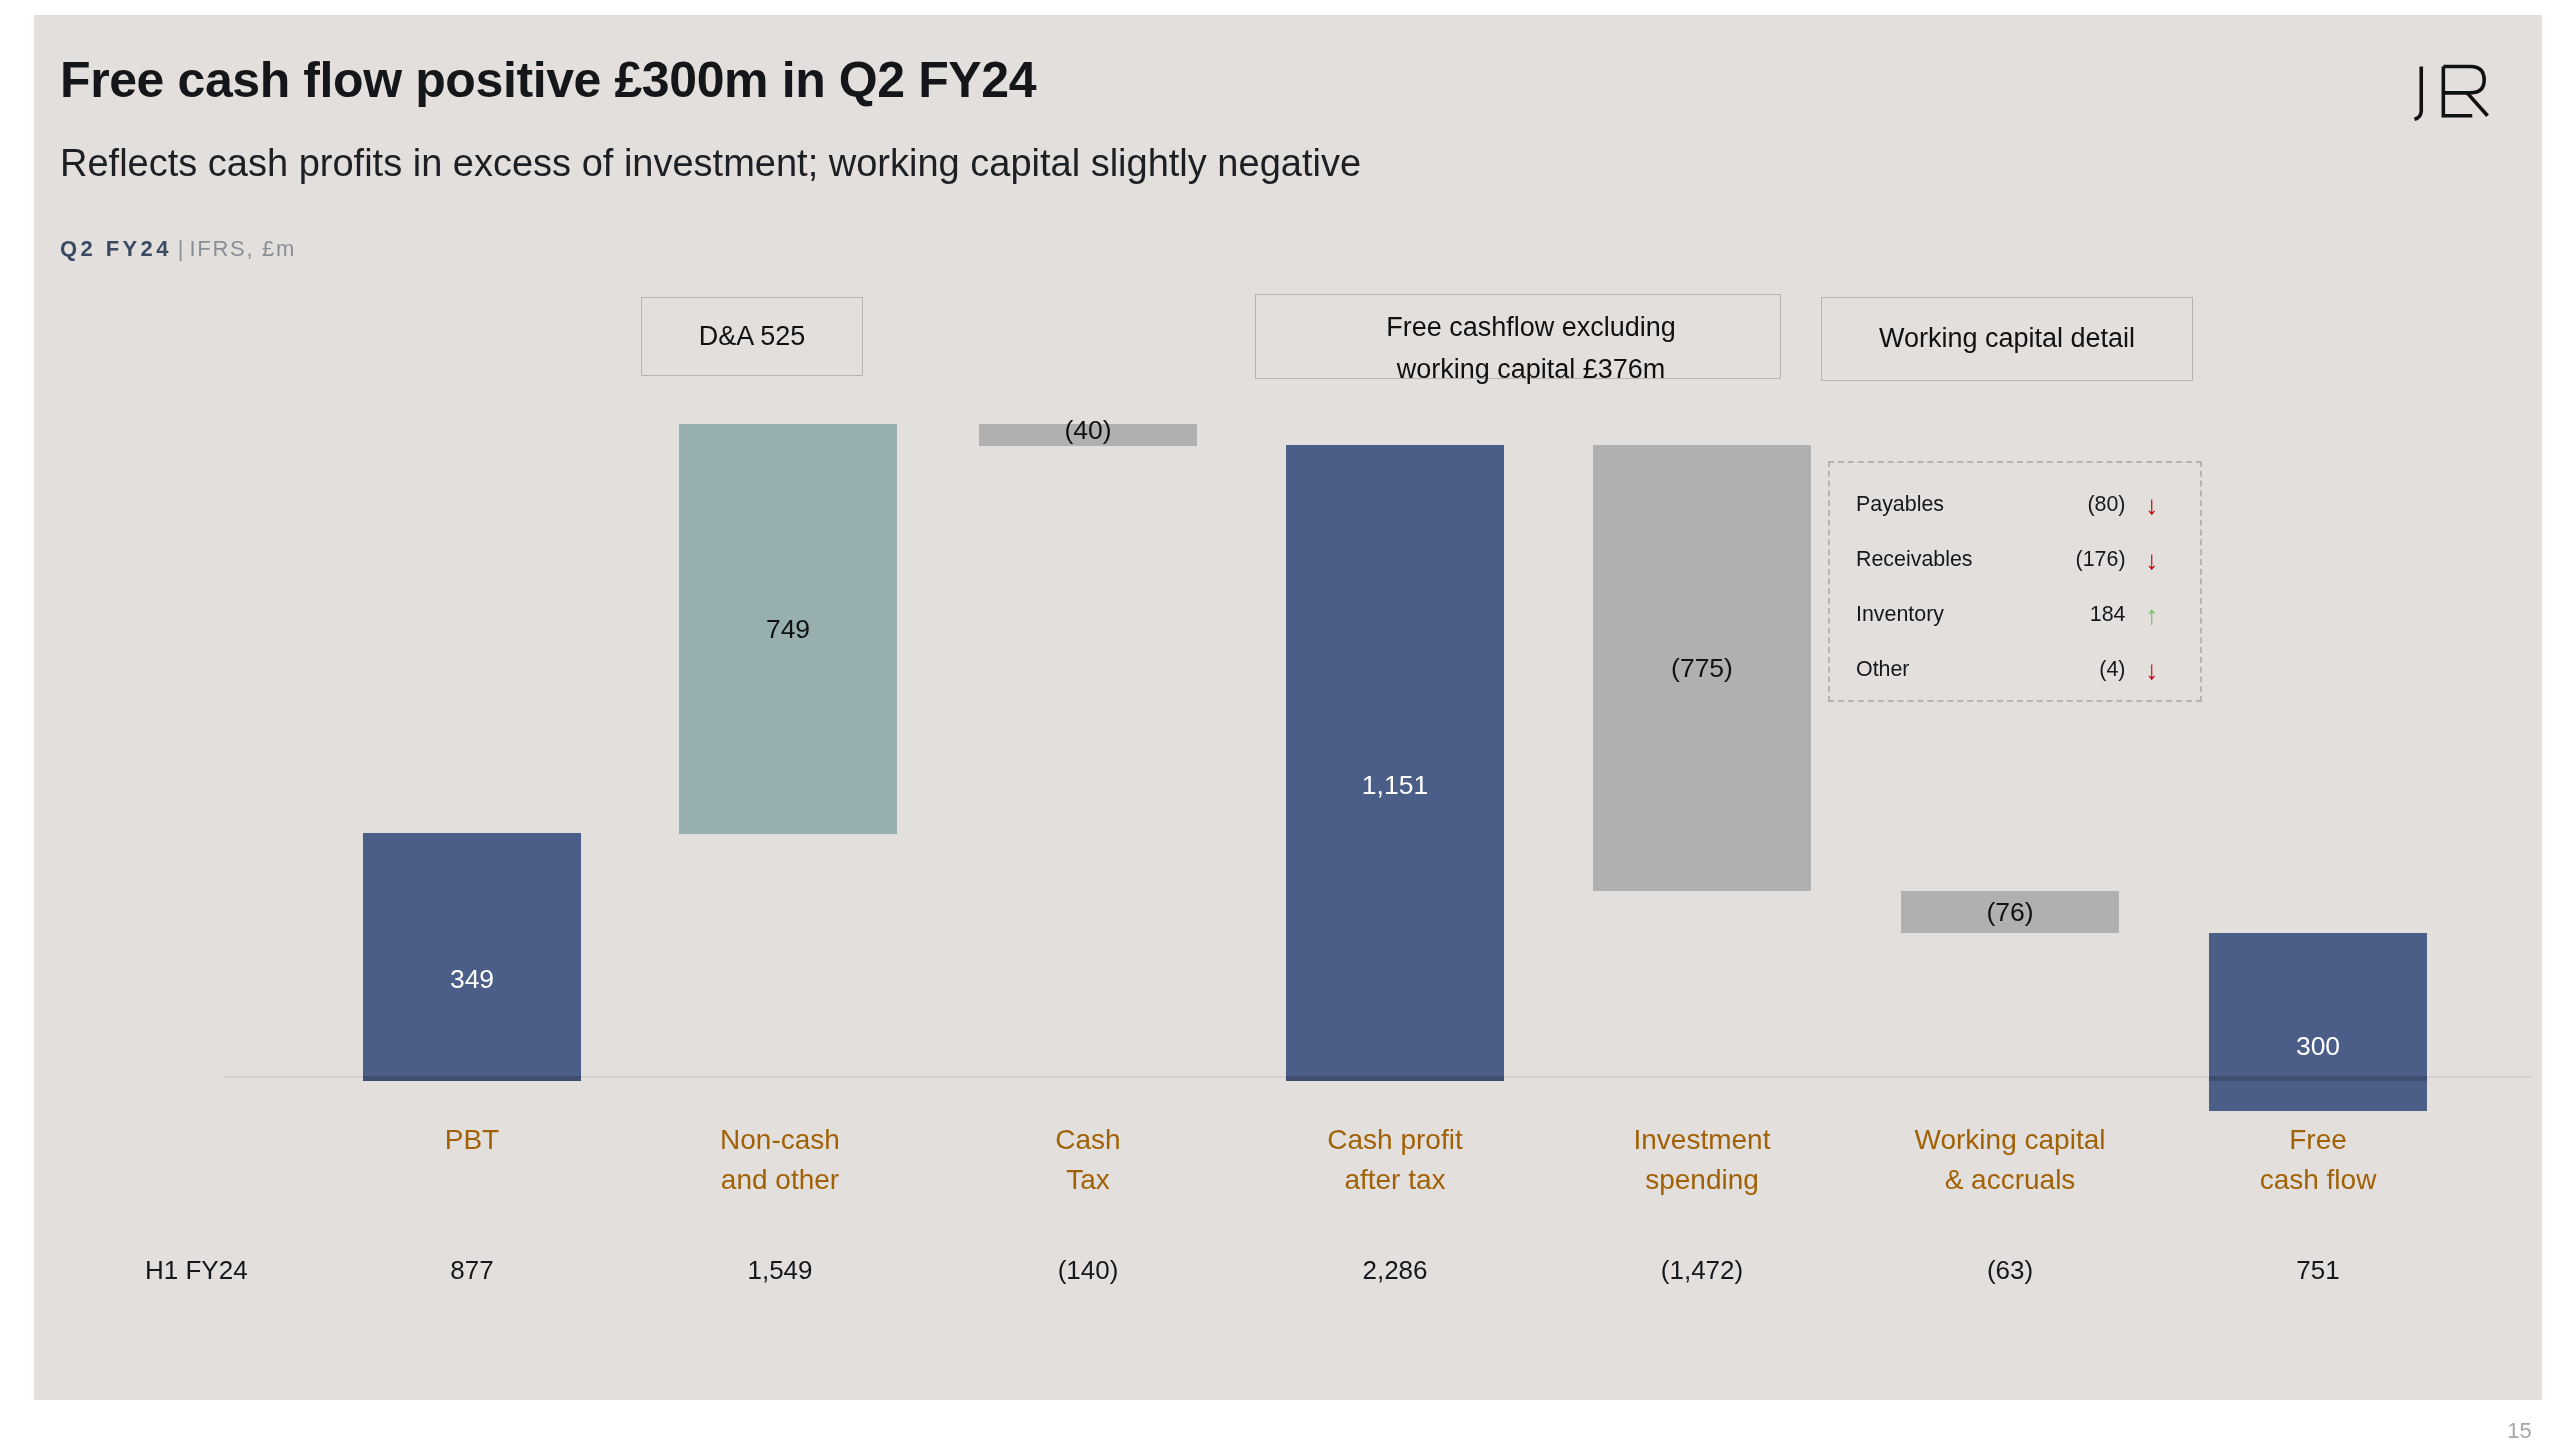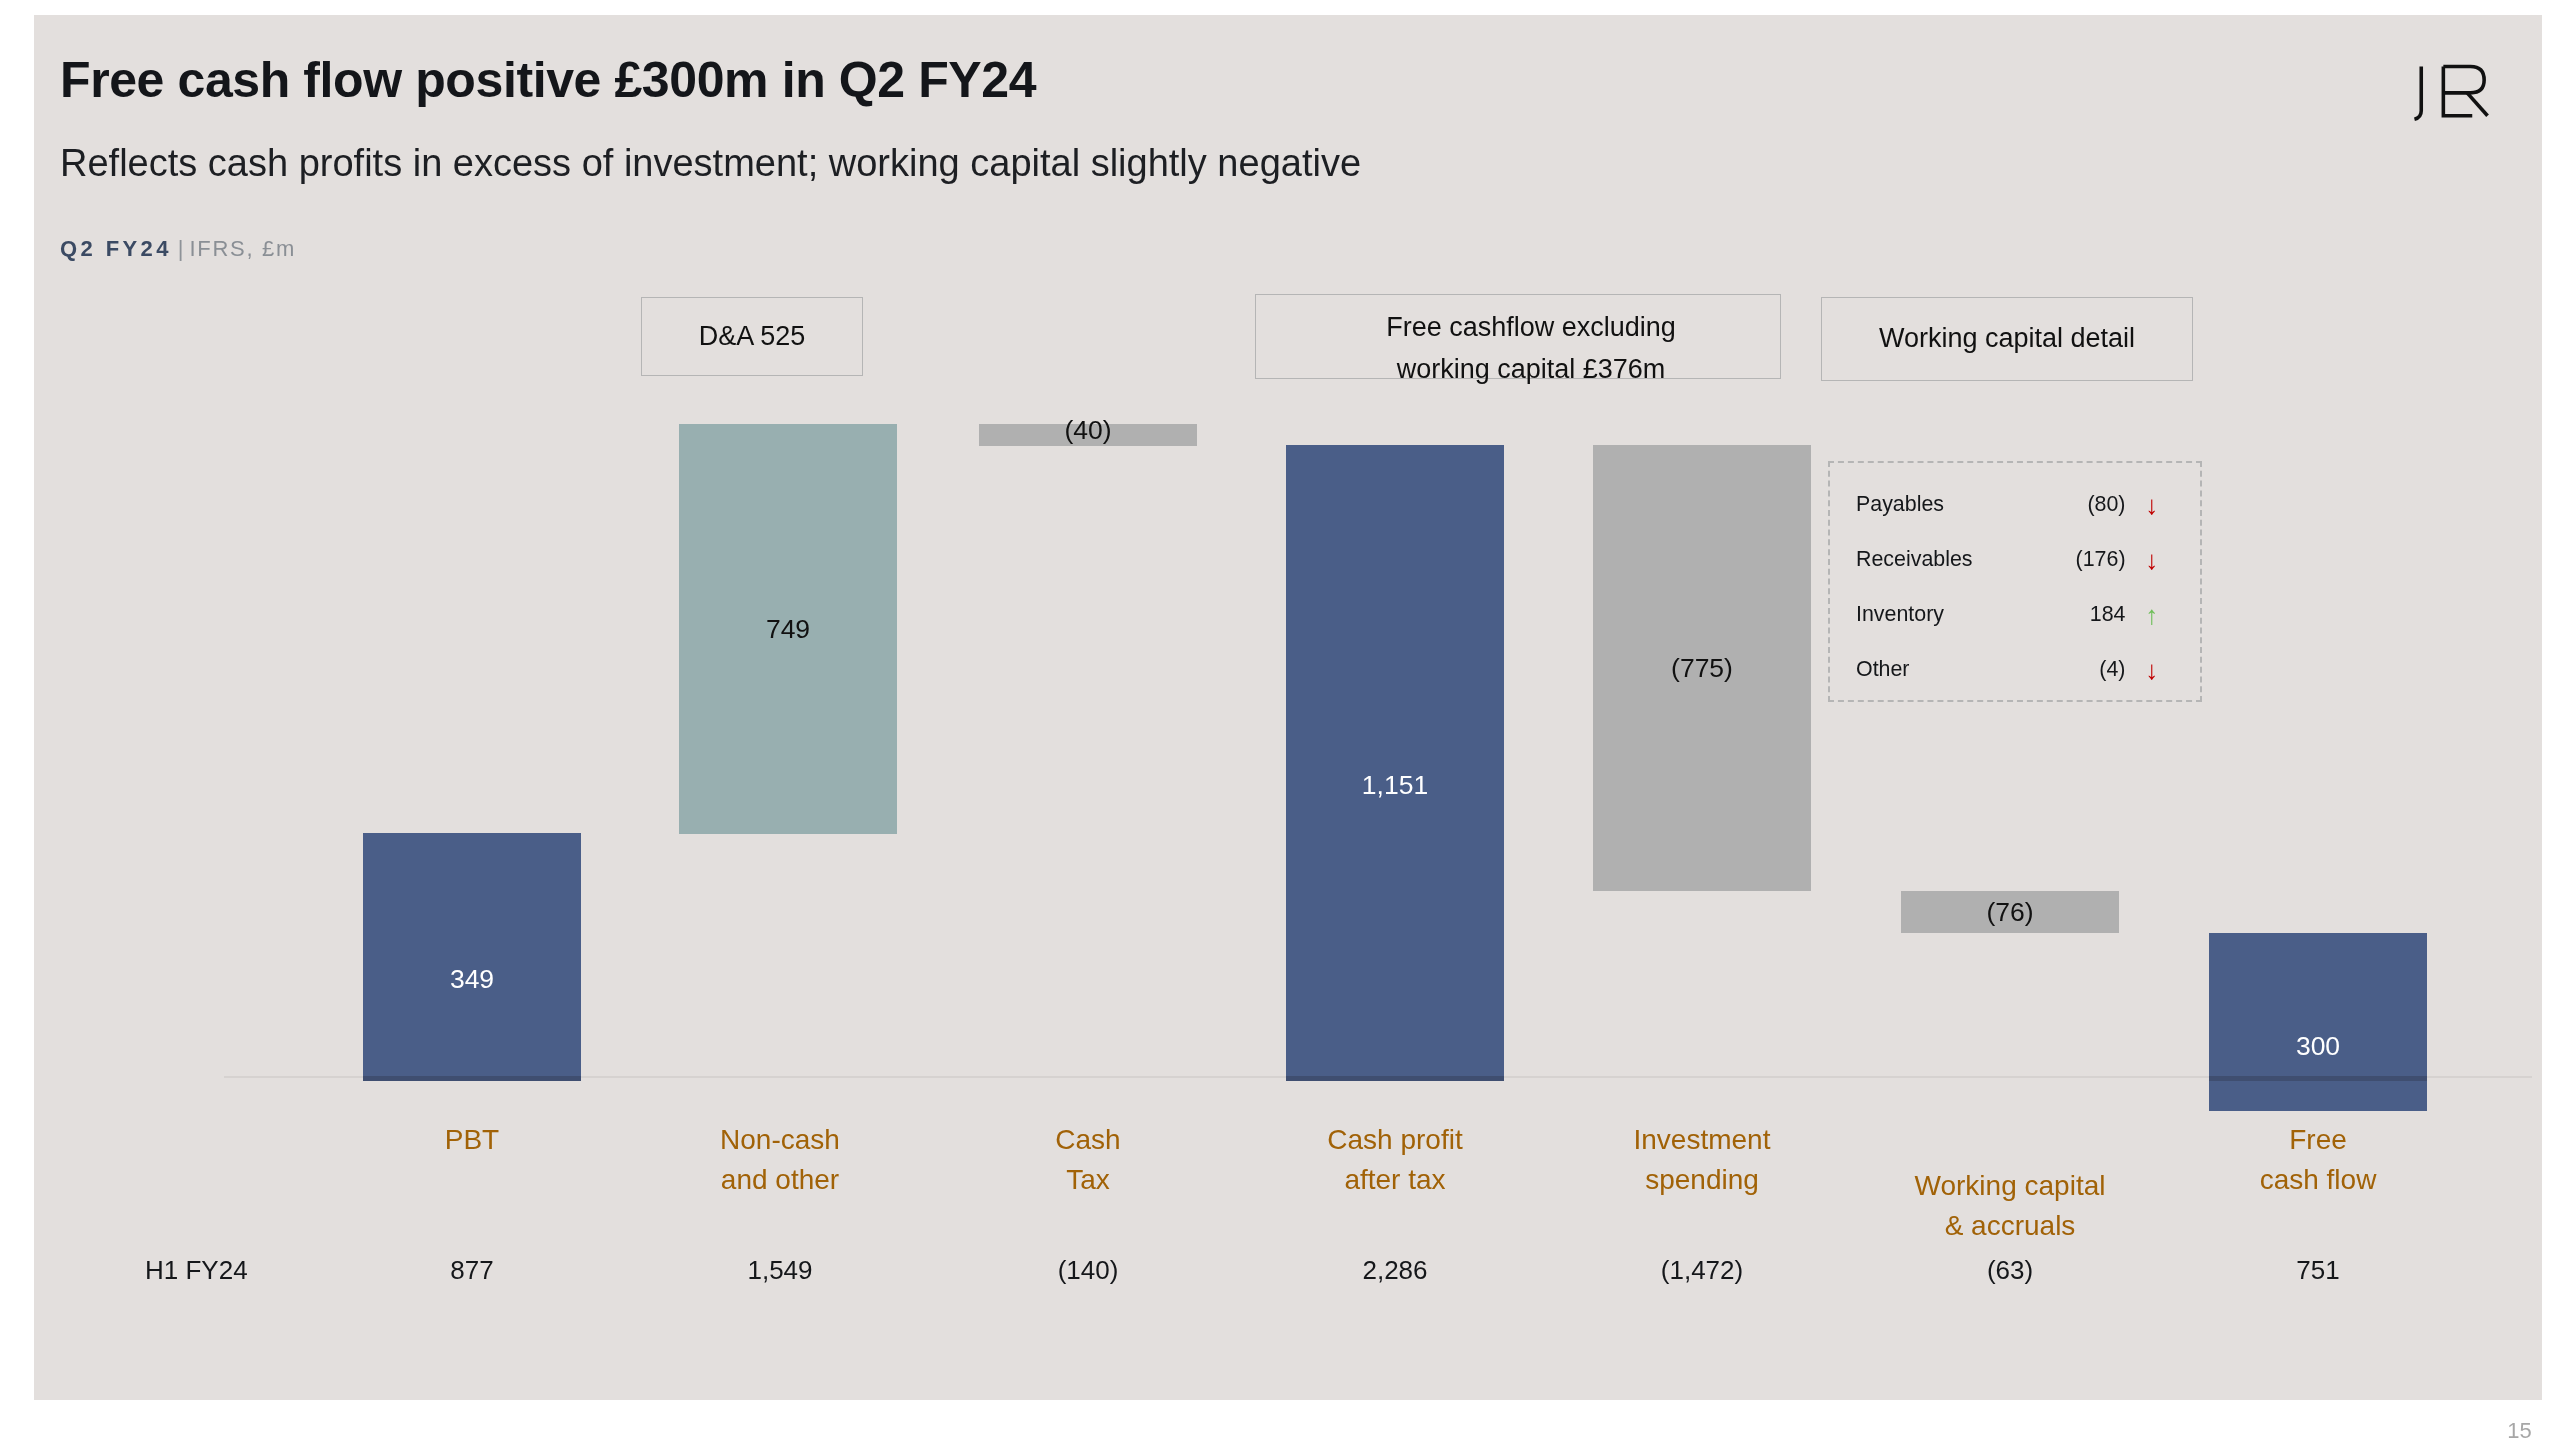--- a/index.html
+++ b/index.html
@@ -231,21 +231,21 @@
       <div>Tax</div>
     </div>
     <div class="catlabel" style="left:1252px; top:1105px; width:218px;">
       <div>Cash profit</div>
       <div>after tax</div>
     </div>
     <div class="catlabel" style="left:1559px; top:1105px; width:218px;">
       <div>Investment</div>
       <div>spending</div>
     </div>
-    <div class="catlabel" style="left:1833px; top:1105px; width:286px;margin-top:46px;">
+    <div class="catlabel" style="left:1833px; top:1105px; width:286px;">
       <div>Working capital</div>
       <div>&amp; accruals</div>
     </div>
     <div class="catlabel" style="left:2175px; top:1105px; width:218px;">
       <div>Free</div>
       <div>cash flow</div>
     </div>
 
     <div class="cmprow-label" style="left:111px; top:1240px;">H1  FY24</div>
 

